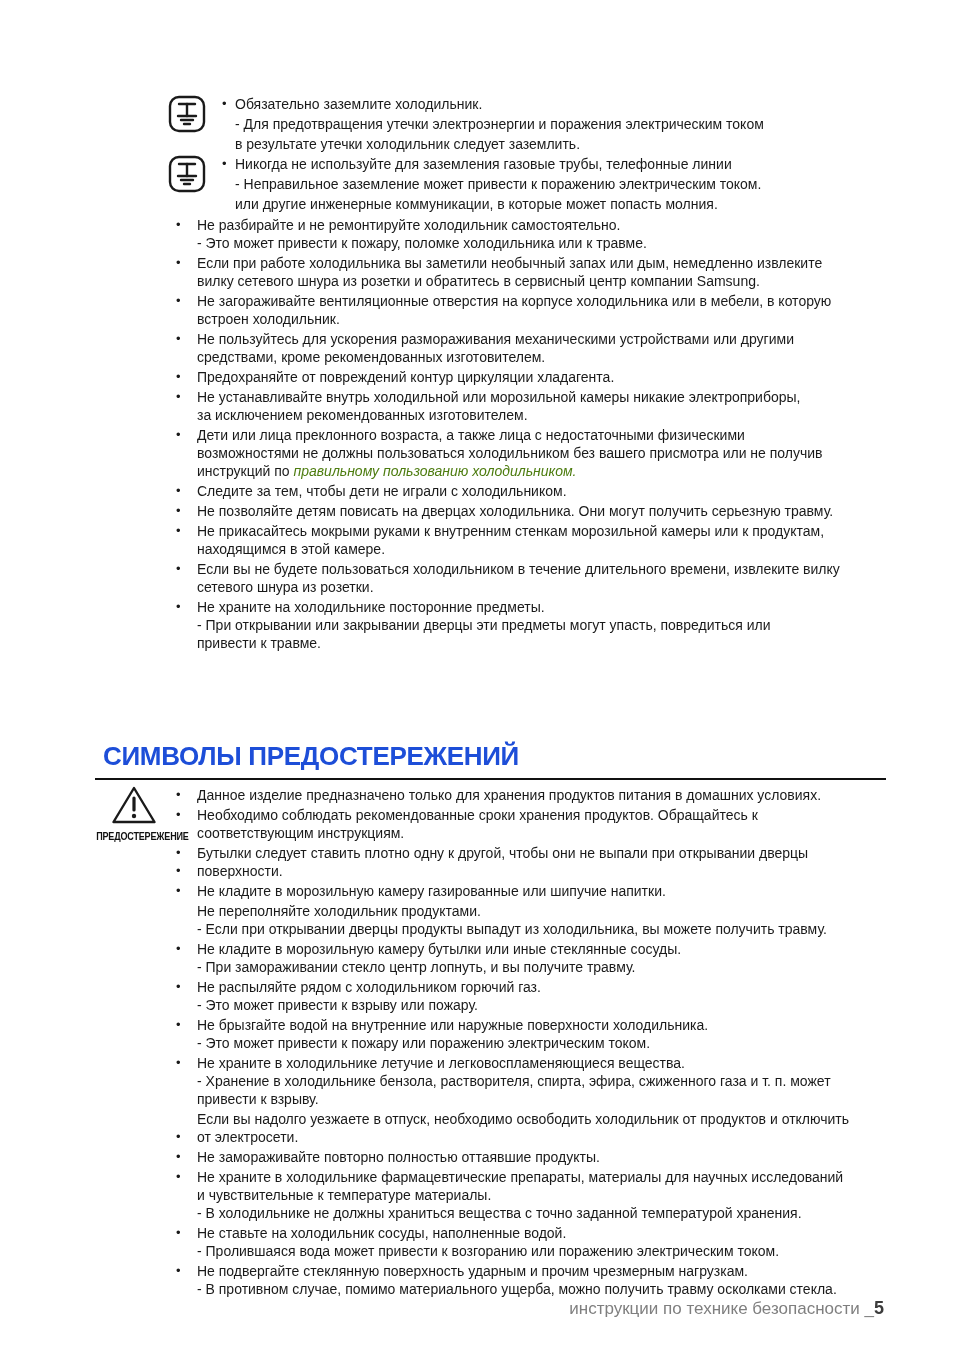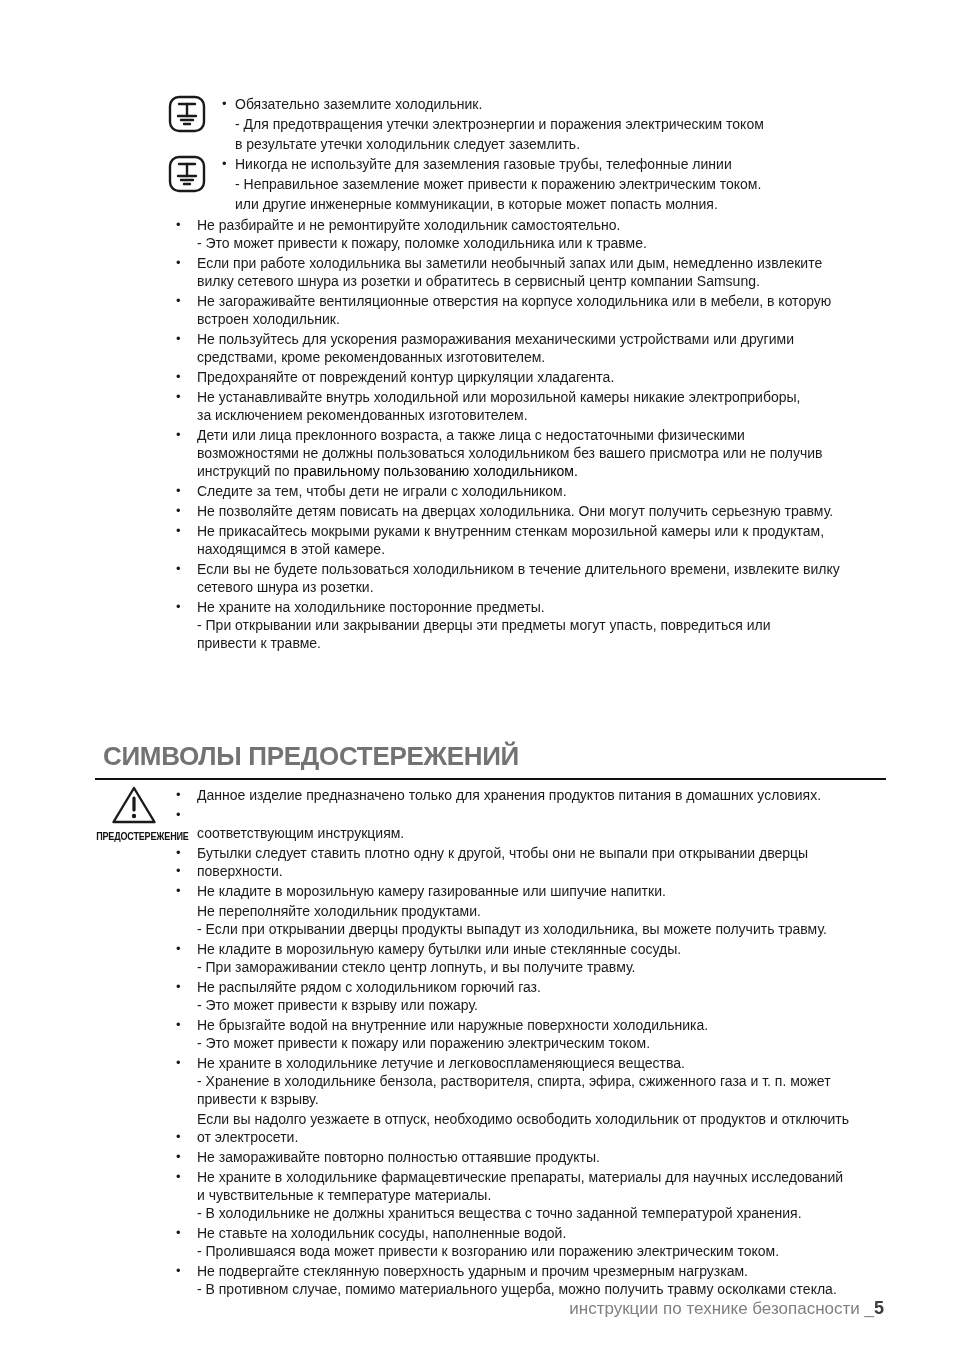--- a/index.html
+++ b/index.html
@@ -6,36 +6,36 @@
   body{
     width:954px;height:1357px;position:relative;overflow:hidden;
     background:#ffffff;color:#1a1a1a;
     font-family:"Liberation Sans","DejaVu Sans",sans-serif;
   }
   
   .line{display:flex;align-items:flex-start;line-height:18px;font-size:14px;}
   .bullet{flex:none;width:21px;text-align:left;font-size:13px;line-height:18px;}
   .bullet.hide{visibility:hidden;}
   .item{margin-bottom:2px;}
-  .gray{color:#000000;}
+  .gray{color:#4d7c0f;font-style:italic;}
 
   
   #top-notes{position:absolute;left:168px;top:94px;width:740px;}
   .note{display:flex;align-items:flex-start;}
   .note-icon{flex:none;width:38px;height:38px;margin-right:16px;margin-top:1px;}
   .note-body .line{line-height:20px;}
   .note-body .bullet{width:13px;line-height:20px;}
 
   
   #safety-list{position:absolute;left:176px;top:216px;width:760px;}
 
   
   #section-title{
     position:absolute;left:103px;top:741px;margin:0;
-    font-size:26px;font-weight:700;letter-spacing:-0.3px;color:#737373;
+    font-size:26px;font-weight:700;letter-spacing:-0.3px;color:#1d4ed8;
     white-space:nowrap;
   }
   #title-rule{position:absolute;left:95px;top:778px;width:791px;height:2px;background:#111;}
 
   
   #caution-badge{position:absolute;left:86px;top:784px;width:96px;text-align:right;}
   #caution-badge svg{display:block;margin:0 auto;}
   #caution-label{
     display:inline-block;margin-top:3px;font-size:11px;font-weight:700;color:#111;
     white-space:nowrap;transform:scaleX(0.82);transform-origin:center;letter-spacing:-0.2px;
@@ -244,20 +244,21 @@
 <div id="caution-list">
     <div class="item">
       <div class="line">
         <span class="bullet">•</span>
         <span class="txt">Данное изделие предназначено только для хранения продуктов питания в домашних условиях.</span>
       </div>
     </div>
     <div class="item">
       <div class="line">
         <span class="bullet">•</span>
+        <span class="txt">Необходимо соблюдать рекомендованные сроки хранения продуктов. Обращайтесь к</span>
       </div>
       <div class="line">
         <span class="bullet hide">•</span>
         <span class="txt">соответствующим инструкциям.</span>
       </div>
     </div>
     <div class="item">
       <div class="line">
         <span class="bullet">•</span>
         <span class="txt">Бутылки следует ставить плотно одну к другой, чтобы они не выпали при открывании дверцы</span>

